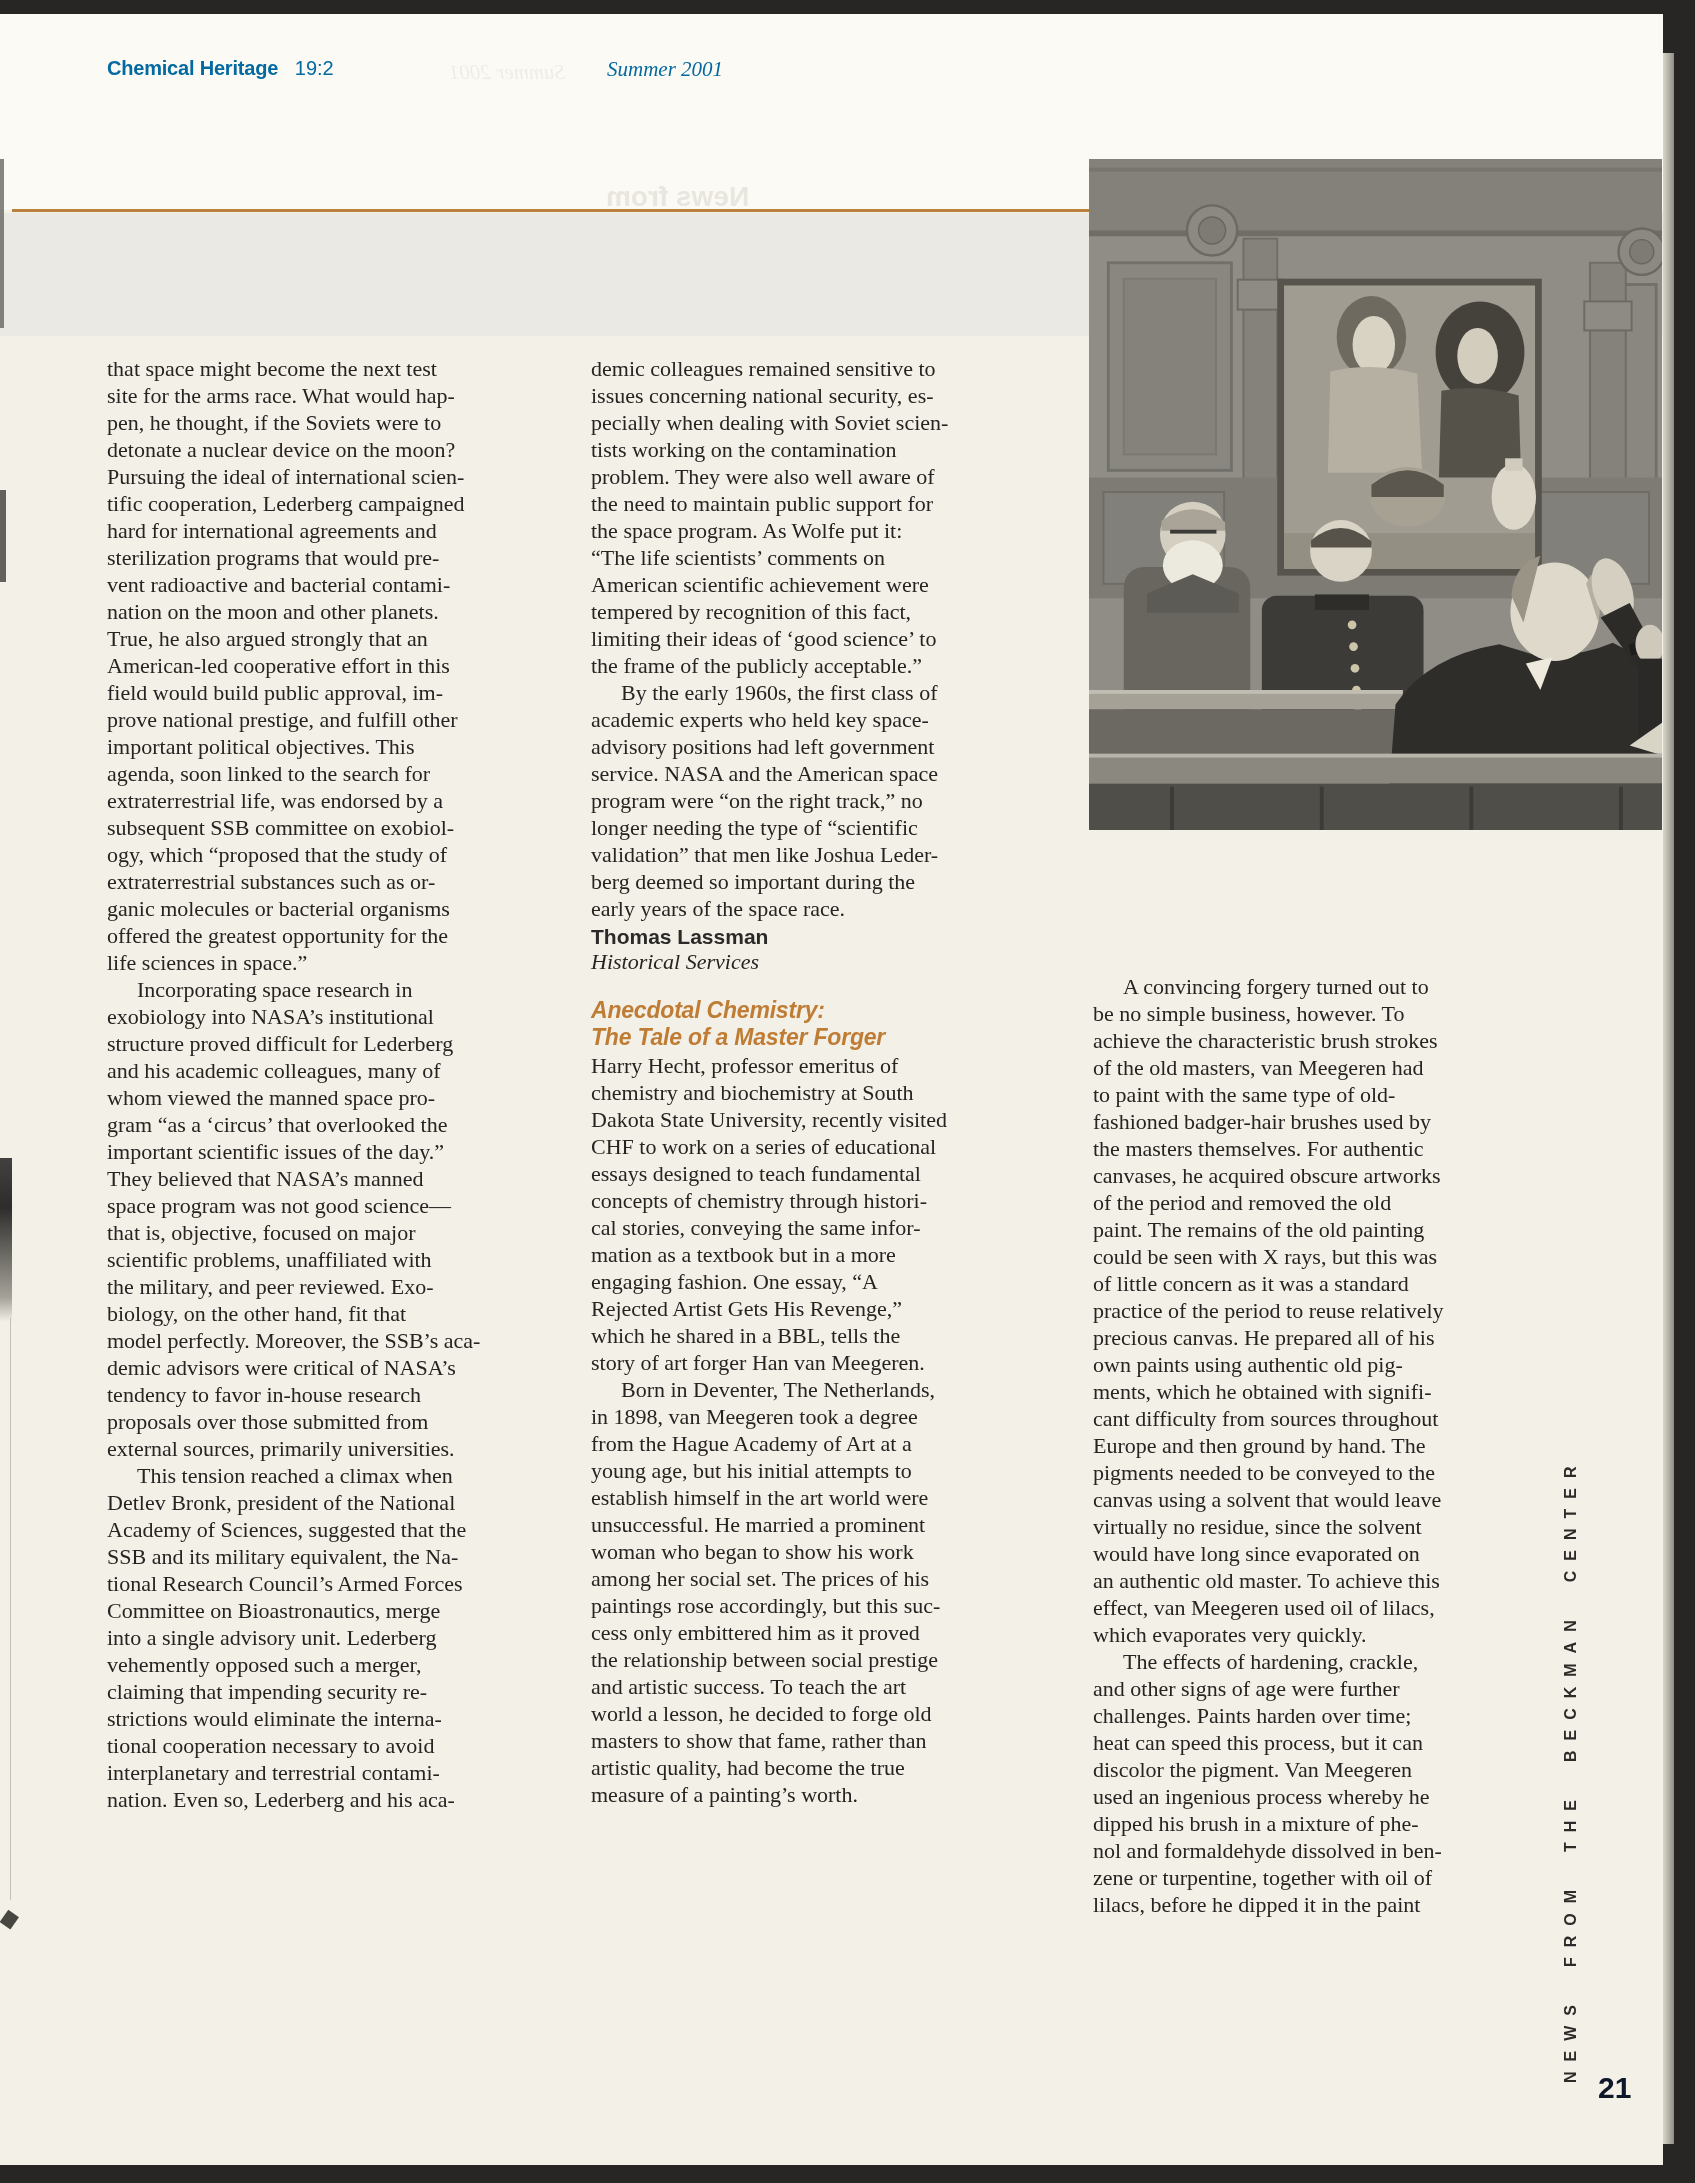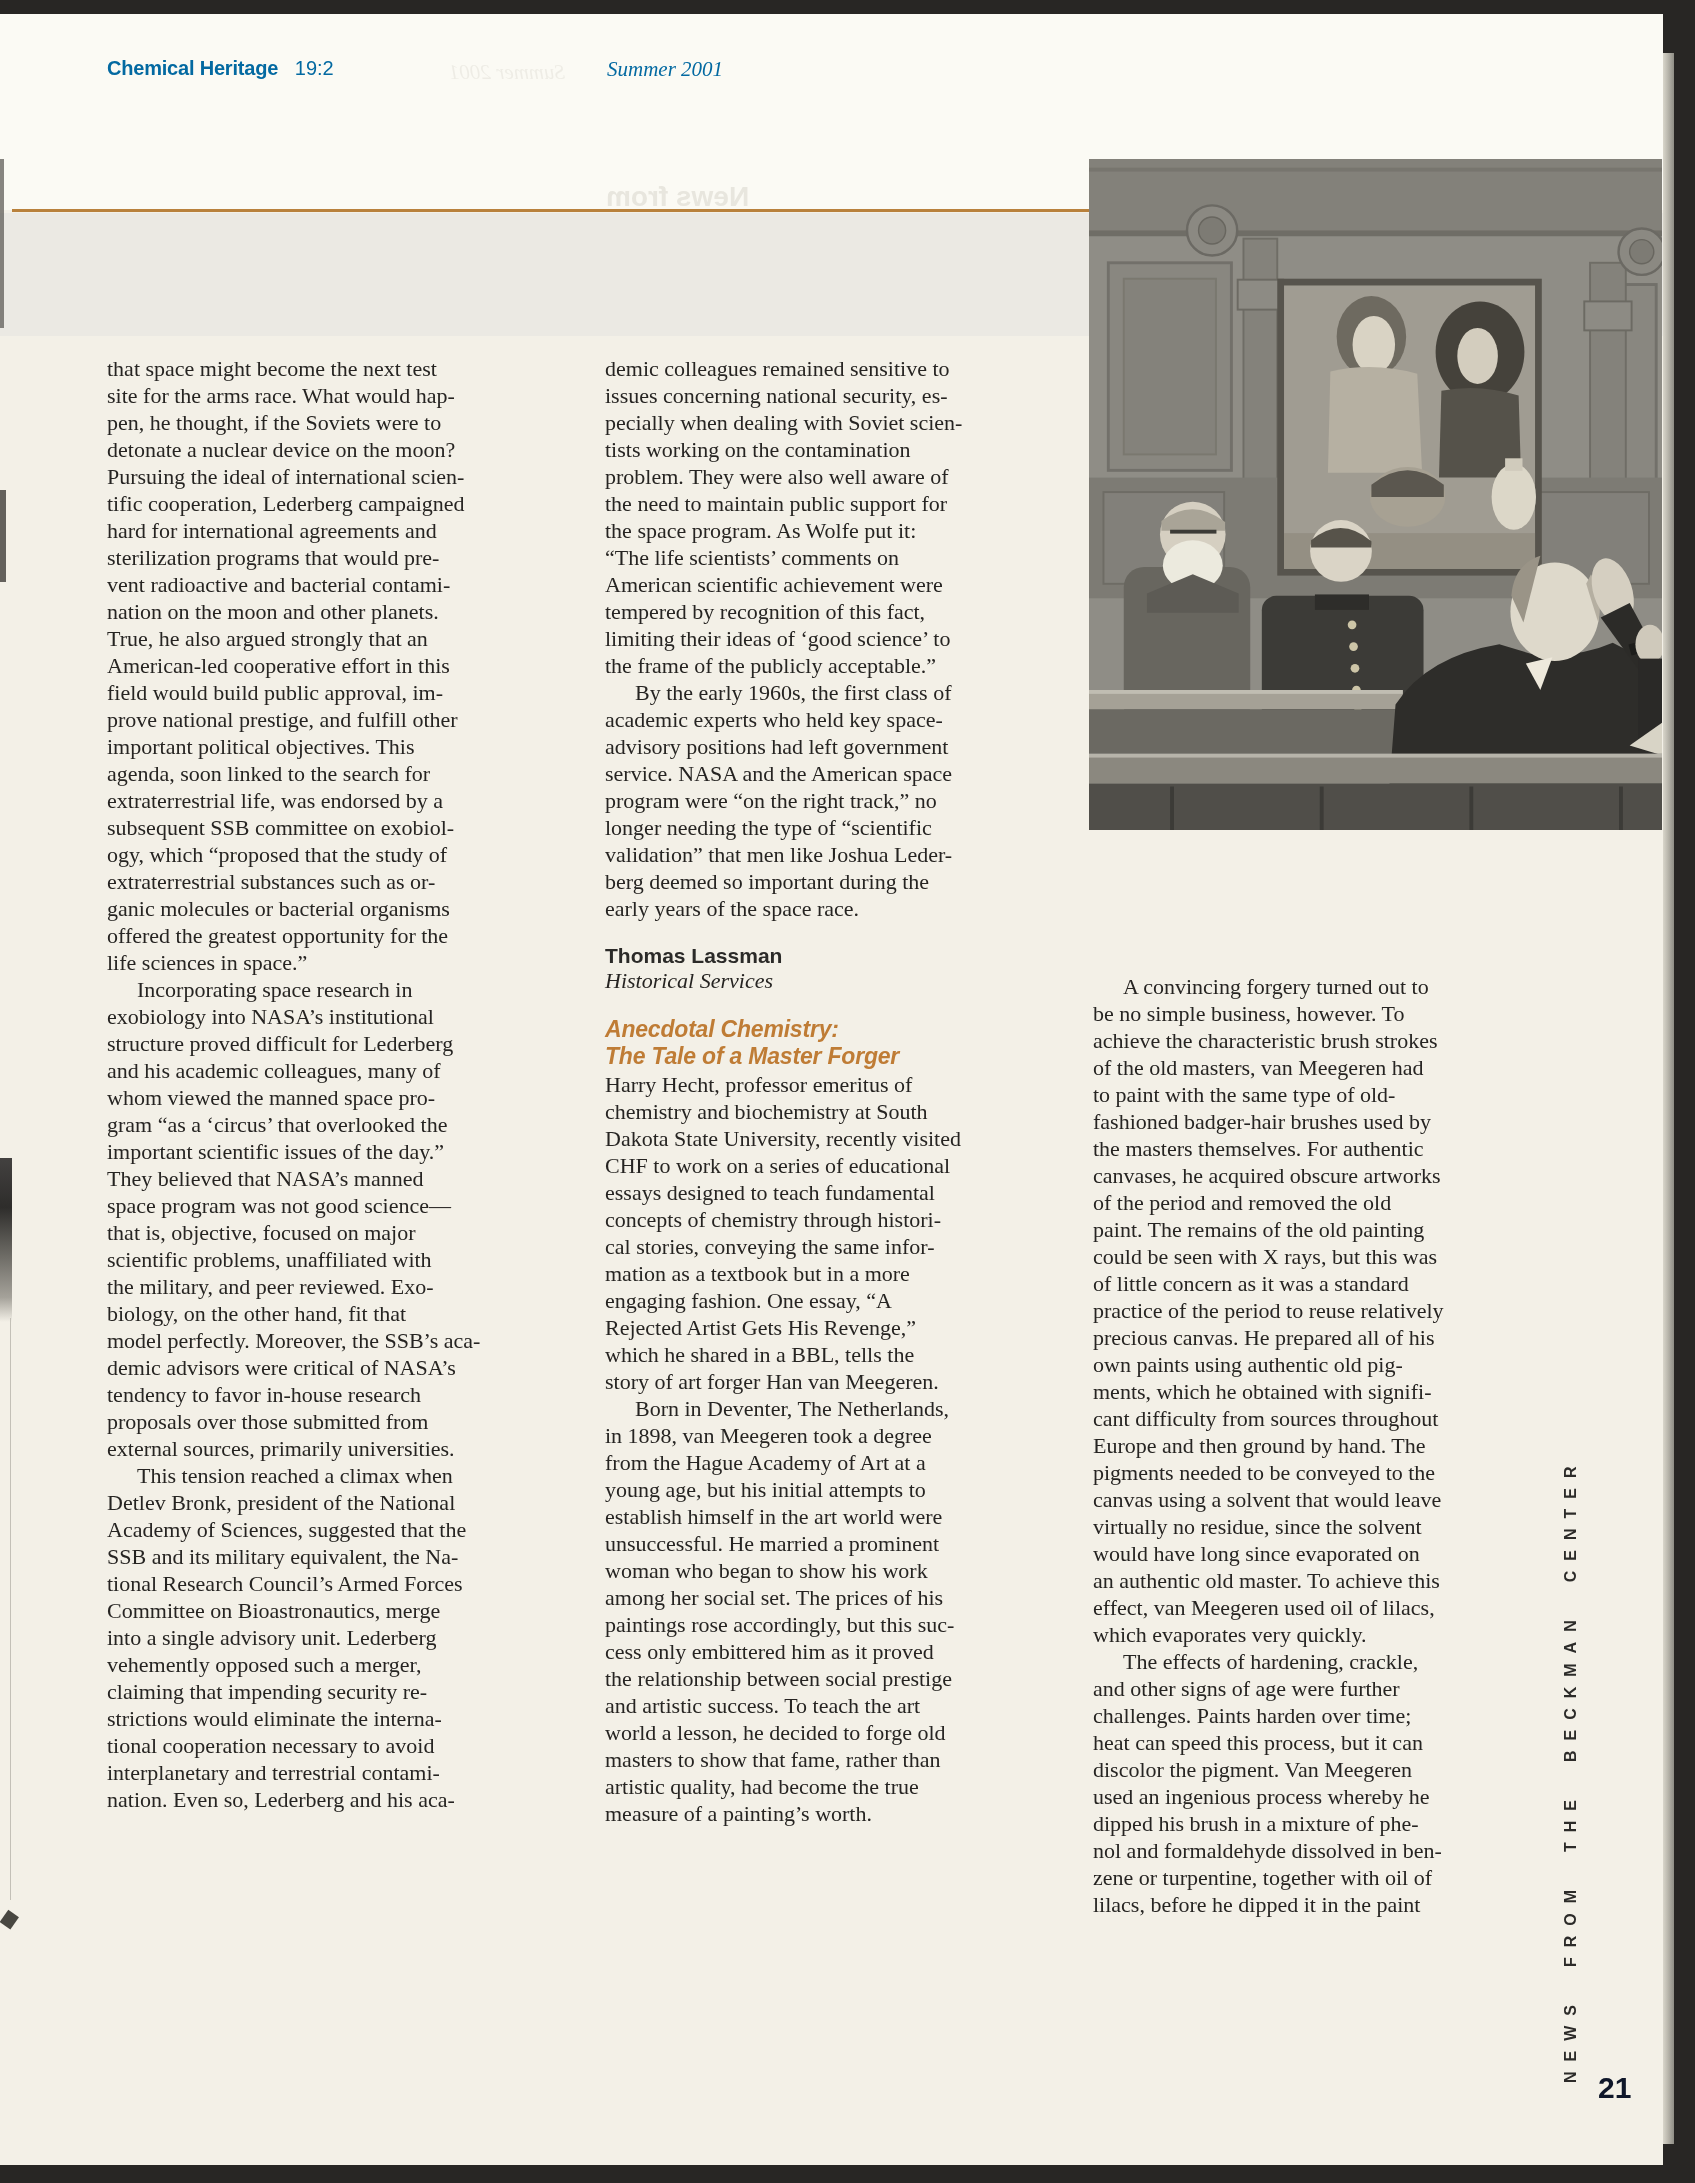--- a/index.html
+++ b/index.html
@@ -24,23 +24,23 @@
          white-space:nowrap;pointer-events:none;}
   .ghost-summer{left:449px;top:46px;font-size:21px;font-style:italic;opacity:.35;}
   .ghost-news{left:606px;top:167px;font-family:"Liberation Sans",sans-serif;font-weight:bold;
               font-size:28px;color:#e6e4dc;opacity:.9;}
   
   .col{position:absolute;width:478px;font-size:22px;line-height:27px;color:#262422;
        text-align:left;}
   .col p{margin:0;white-space:pre-line;}
   .col p.indent{text-indent:30px;}
   .col1{left:107px;top:341px;}
-  .col2{left:605px;top:341px;}
+  .col2{left:591px;top:341px;}
   .col3{left:1093px;top:959px;}
-  .byline-name{margin-top:21px;font-family:"Liberation Sans",sans-serif;font-weight:bold;
+  .byline-name{margin-top:2px;font-family:"Liberation Sans",sans-serif;font-weight:bold;
                font-size:21px;line-height:25px;color:#2b2a28;}
   .byline-dept{font-style:italic;font-size:22px;line-height:26px;color:#262422;}
   .section-heading{margin-top:22px;font-family:Liberation Sans, sans-serif;font-weight:bold;
                    font-style:italic;font-size:23px;line-height:27.5px;color:#bf7c35;
                    letter-spacing:-0.2px;}
   .after-heading{margin-top:12.6px;}
   
   .figure{position:absolute;left:1089px;top:145px;width:573px;height:671px;}
   .figure svg{display:block;width:100%;height:100%;}
   .caption{position:absolute;left:1095px;top:838px;width:483px;

